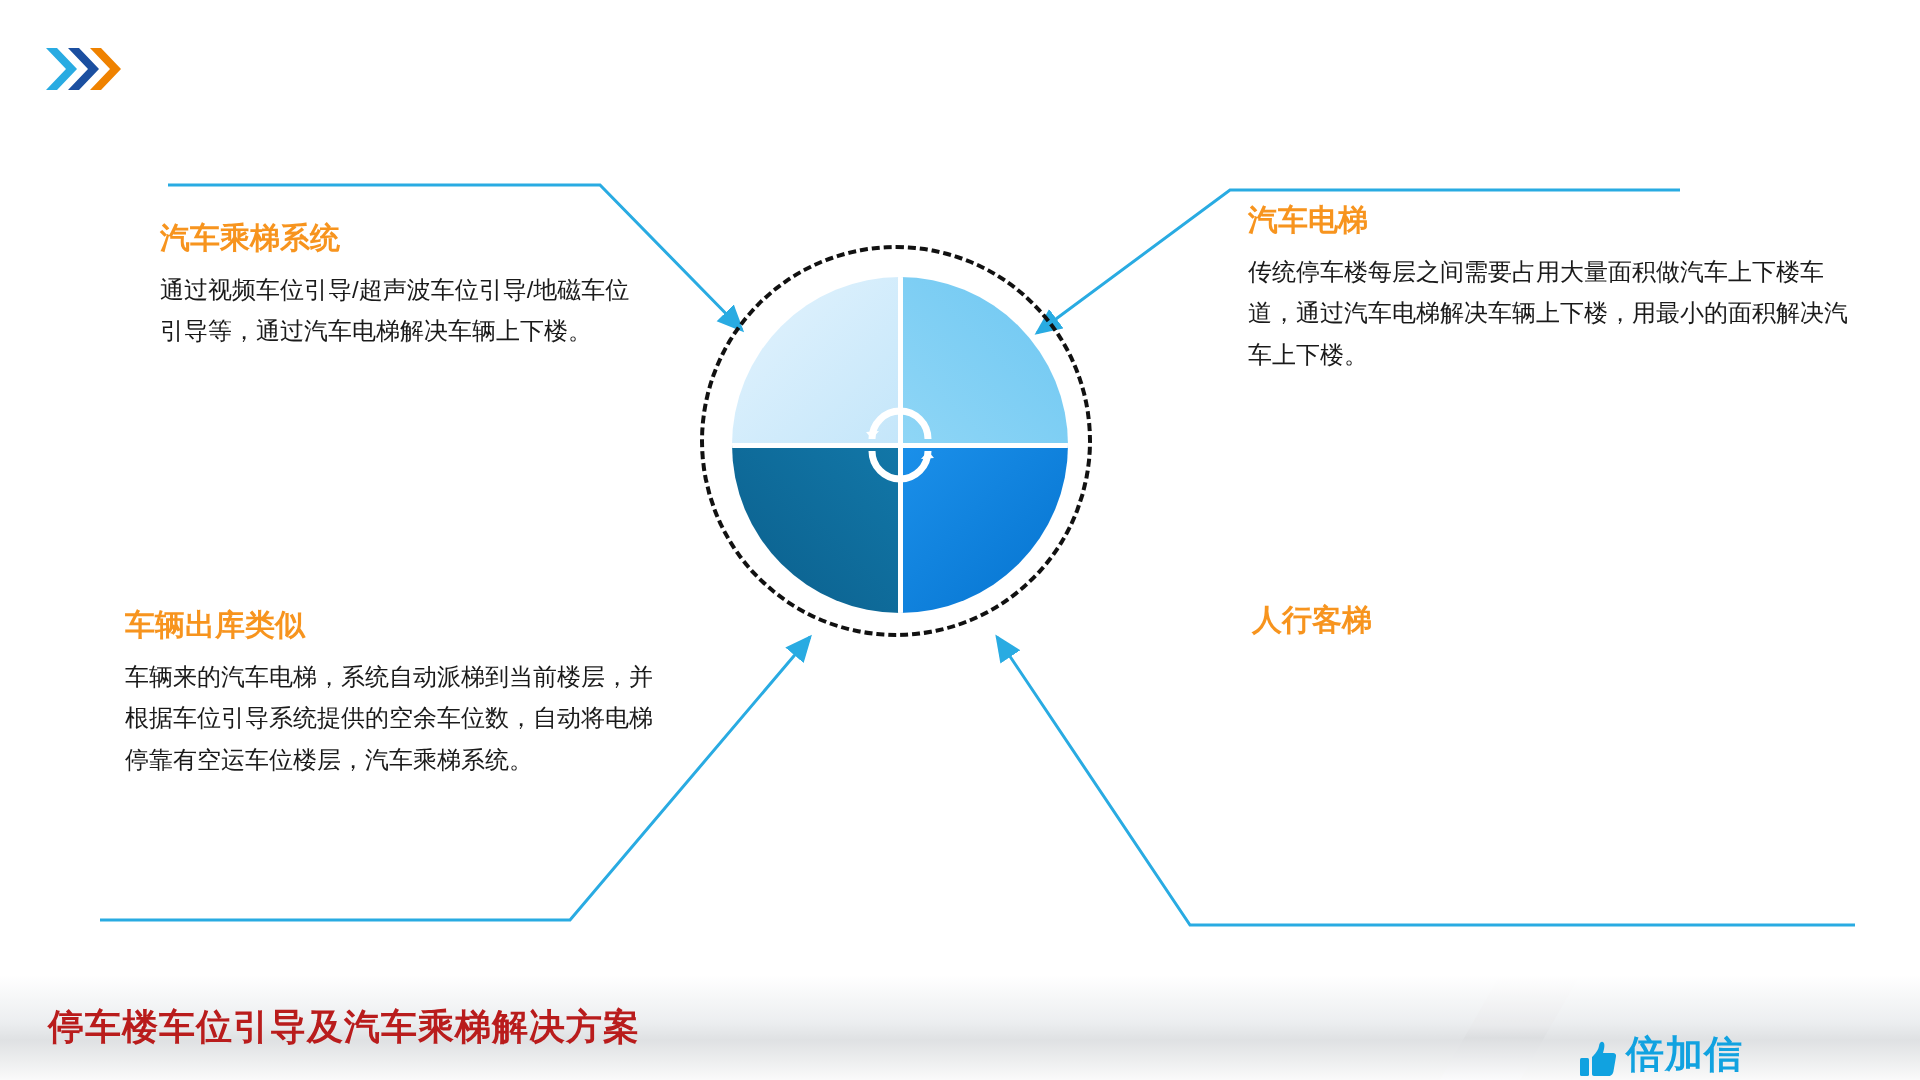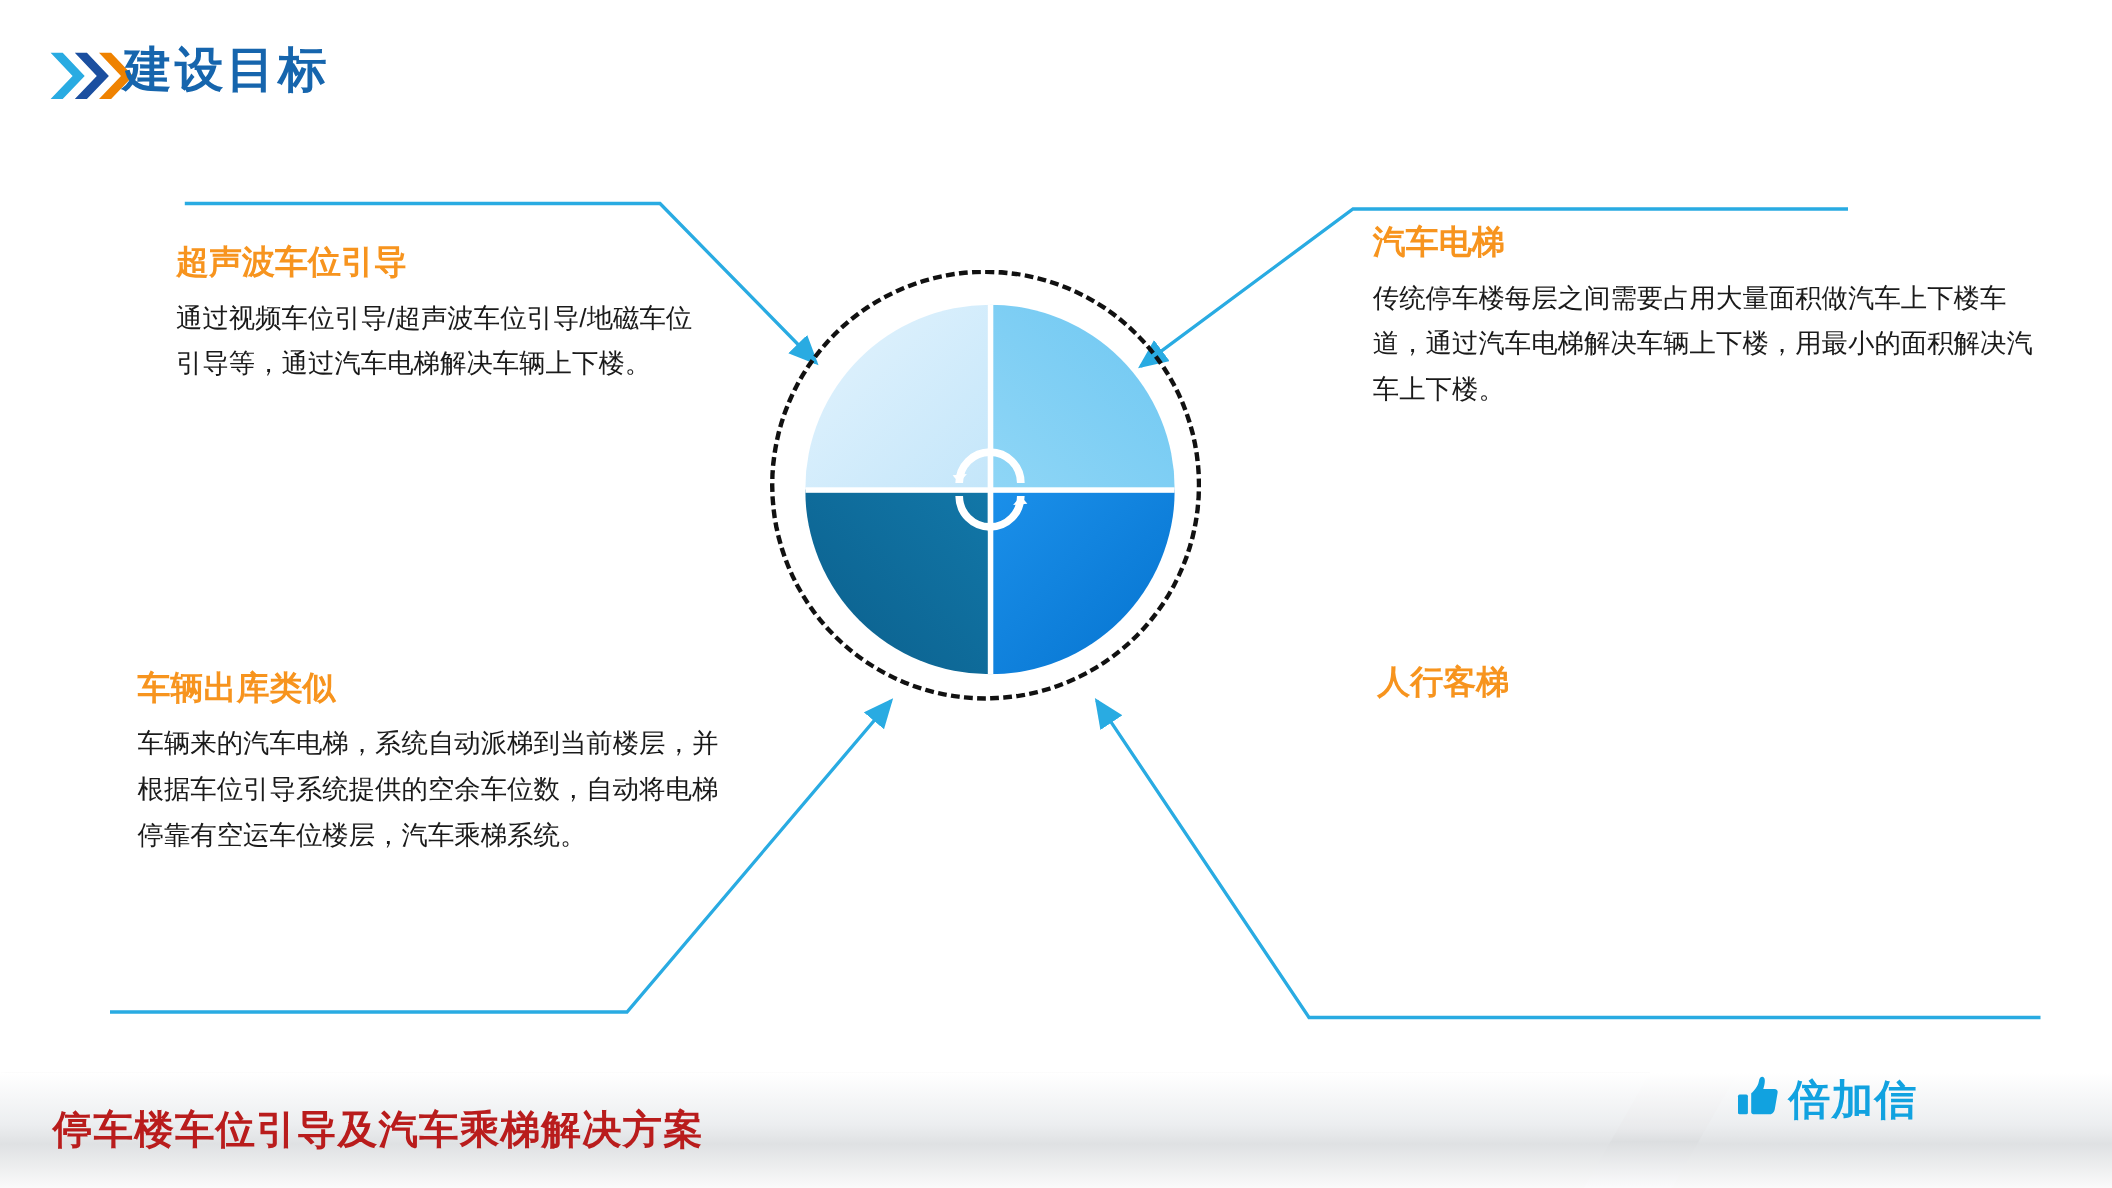--- a/index.html
+++ b/index.html
@@ -178,21 +178,21 @@
     color: #b91c1c;
     letter-spacing: 1px;
     white-space: nowrap;
   }
   #footer-logo {
     position: absolute;
     left: 1578px;
     top: 0;
     height: 105px;
     display: flex;
-    align-items: flex-start;
+    align-items: flex-end;
     gap: 6px;
   }
   #thumb-icon { width: 42px; height: 42px; }
   #footer-logo-text {
     font-size: 38px;
     font-weight: bold;
     color: #11a2e0;
     letter-spacing: 1px;
     white-space: nowrap;
   }
@@ -201,21 +201,20 @@
 <body>
 
 <div id="header">
   <div id="chevrons">
     <svg width="80" height="46" viewBox="0 0 80 46">
       <path d="M2 2 L22 23 L2 44 L13 44 L33 23 L13 2 Z" fill="#29abe2"></path>
       <path d="M24 2 L44 23 L24 44 L35 44 L55 23 L35 2 Z" fill="#1b4fa0"></path>
       <path d="M46 2 L66 23 L46 44 L57 44 L77 23 L57 2 Z" fill="#ef8200"></path>
     </svg>
   </div>
-  <div id="title-text">建设目标</div>
 </div>
 
 <svg id="connectors" viewBox="0 0 1920 1080">
   <defs>
     <marker id="arrow" markerWidth="10" markerHeight="10" refX="8" refY="4" orient="auto">
       <path d="M0,0 L9,4 L0,8 z" fill="#29abe2"></path>
     </marker>
   </defs>
 
   <path d="M168 185 L600 185 L742 330" fill="none" stroke="#29abe2" stroke-width="3" marker-end="url(#arrow)"></path>
@@ -242,21 +241,21 @@
       <path d="M18 40 A28 28 0 0 1 74 40" fill="none" stroke="#ffffff" stroke-width="7"></path>
       <path d="M74 52 A28 28 0 0 1 18 52" fill="none" stroke="#ffffff" stroke-width="7"></path>
       <path d="M18 40 L12 33 L25 32 Z" fill="#ffffff"></path>
       <path d="M74 52 L80 59 L67 60 Z" fill="#ffffff"></path>
       <rect x="44" y="8" width="4" height="76" fill="#ffffff"></rect>
     </svg>
   </div>
 </div>
 
 <div class="block" id="block-parking">
-  <div class="block-title">超声波车位引导</div>
+  <div class="block-title">汽车乘梯系统</div>
   <div class="block-body">通过视频车位引导/超声波车位引导/地磁车位引导等，通过汽车电梯解决车辆上下楼。</div>
 </div>
 
 <div class="block" id="block-carlift">
   <div class="block-title">汽车电梯</div>
   <div class="block-body">传统停车楼每层之间需要占用大量面积做汽车上下楼车道，通过汽车电梯解决车辆上下楼，用最小的面积解决汽车上下楼。</div>
 </div>
 
 <div class="block" id="block-ridesys">
   <div class="block-title">车辆出库类似</div>

